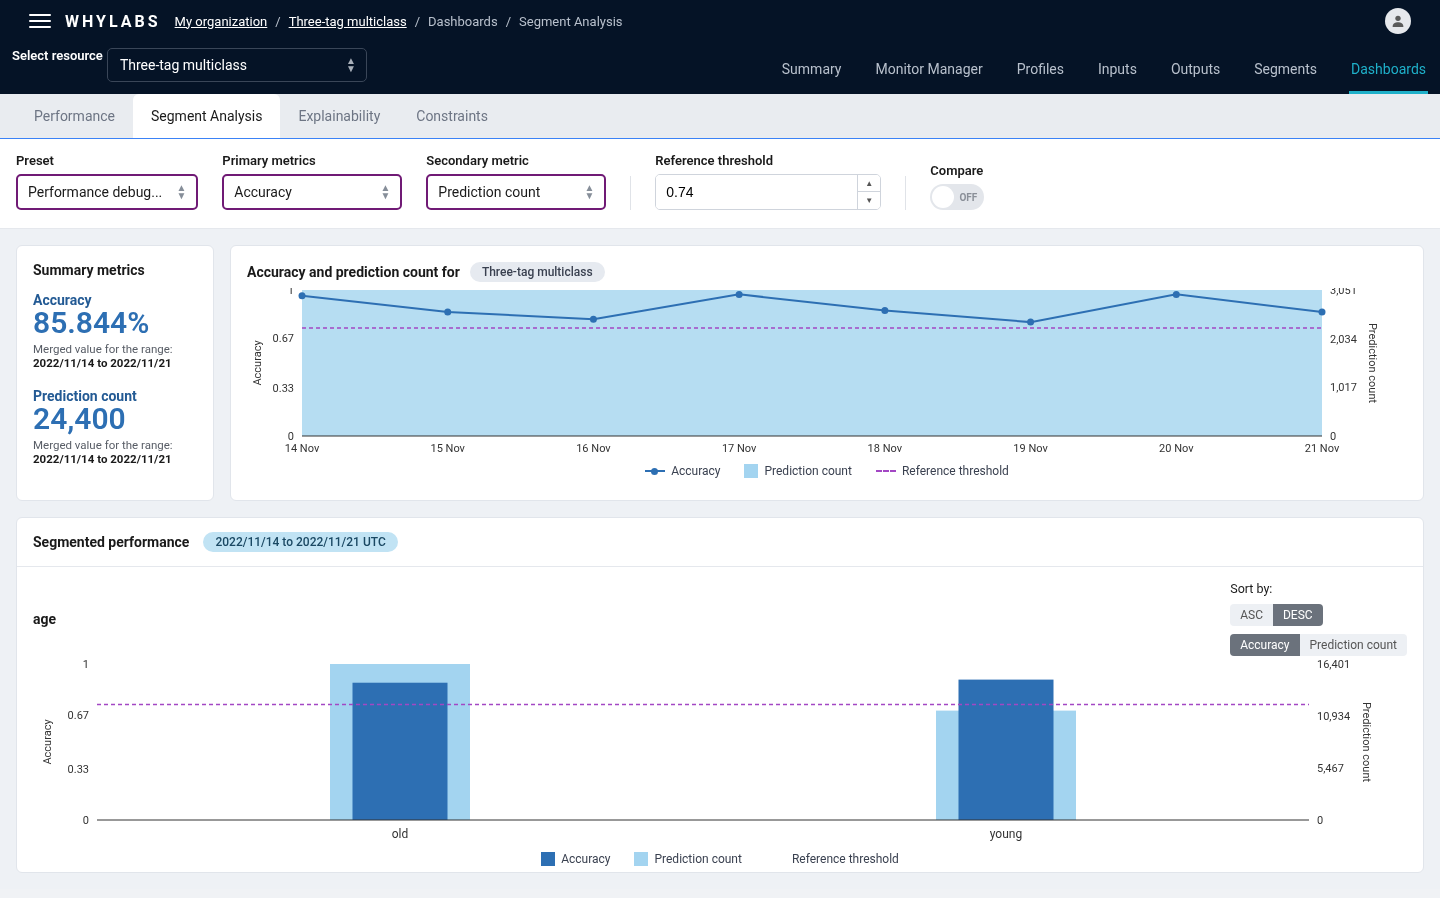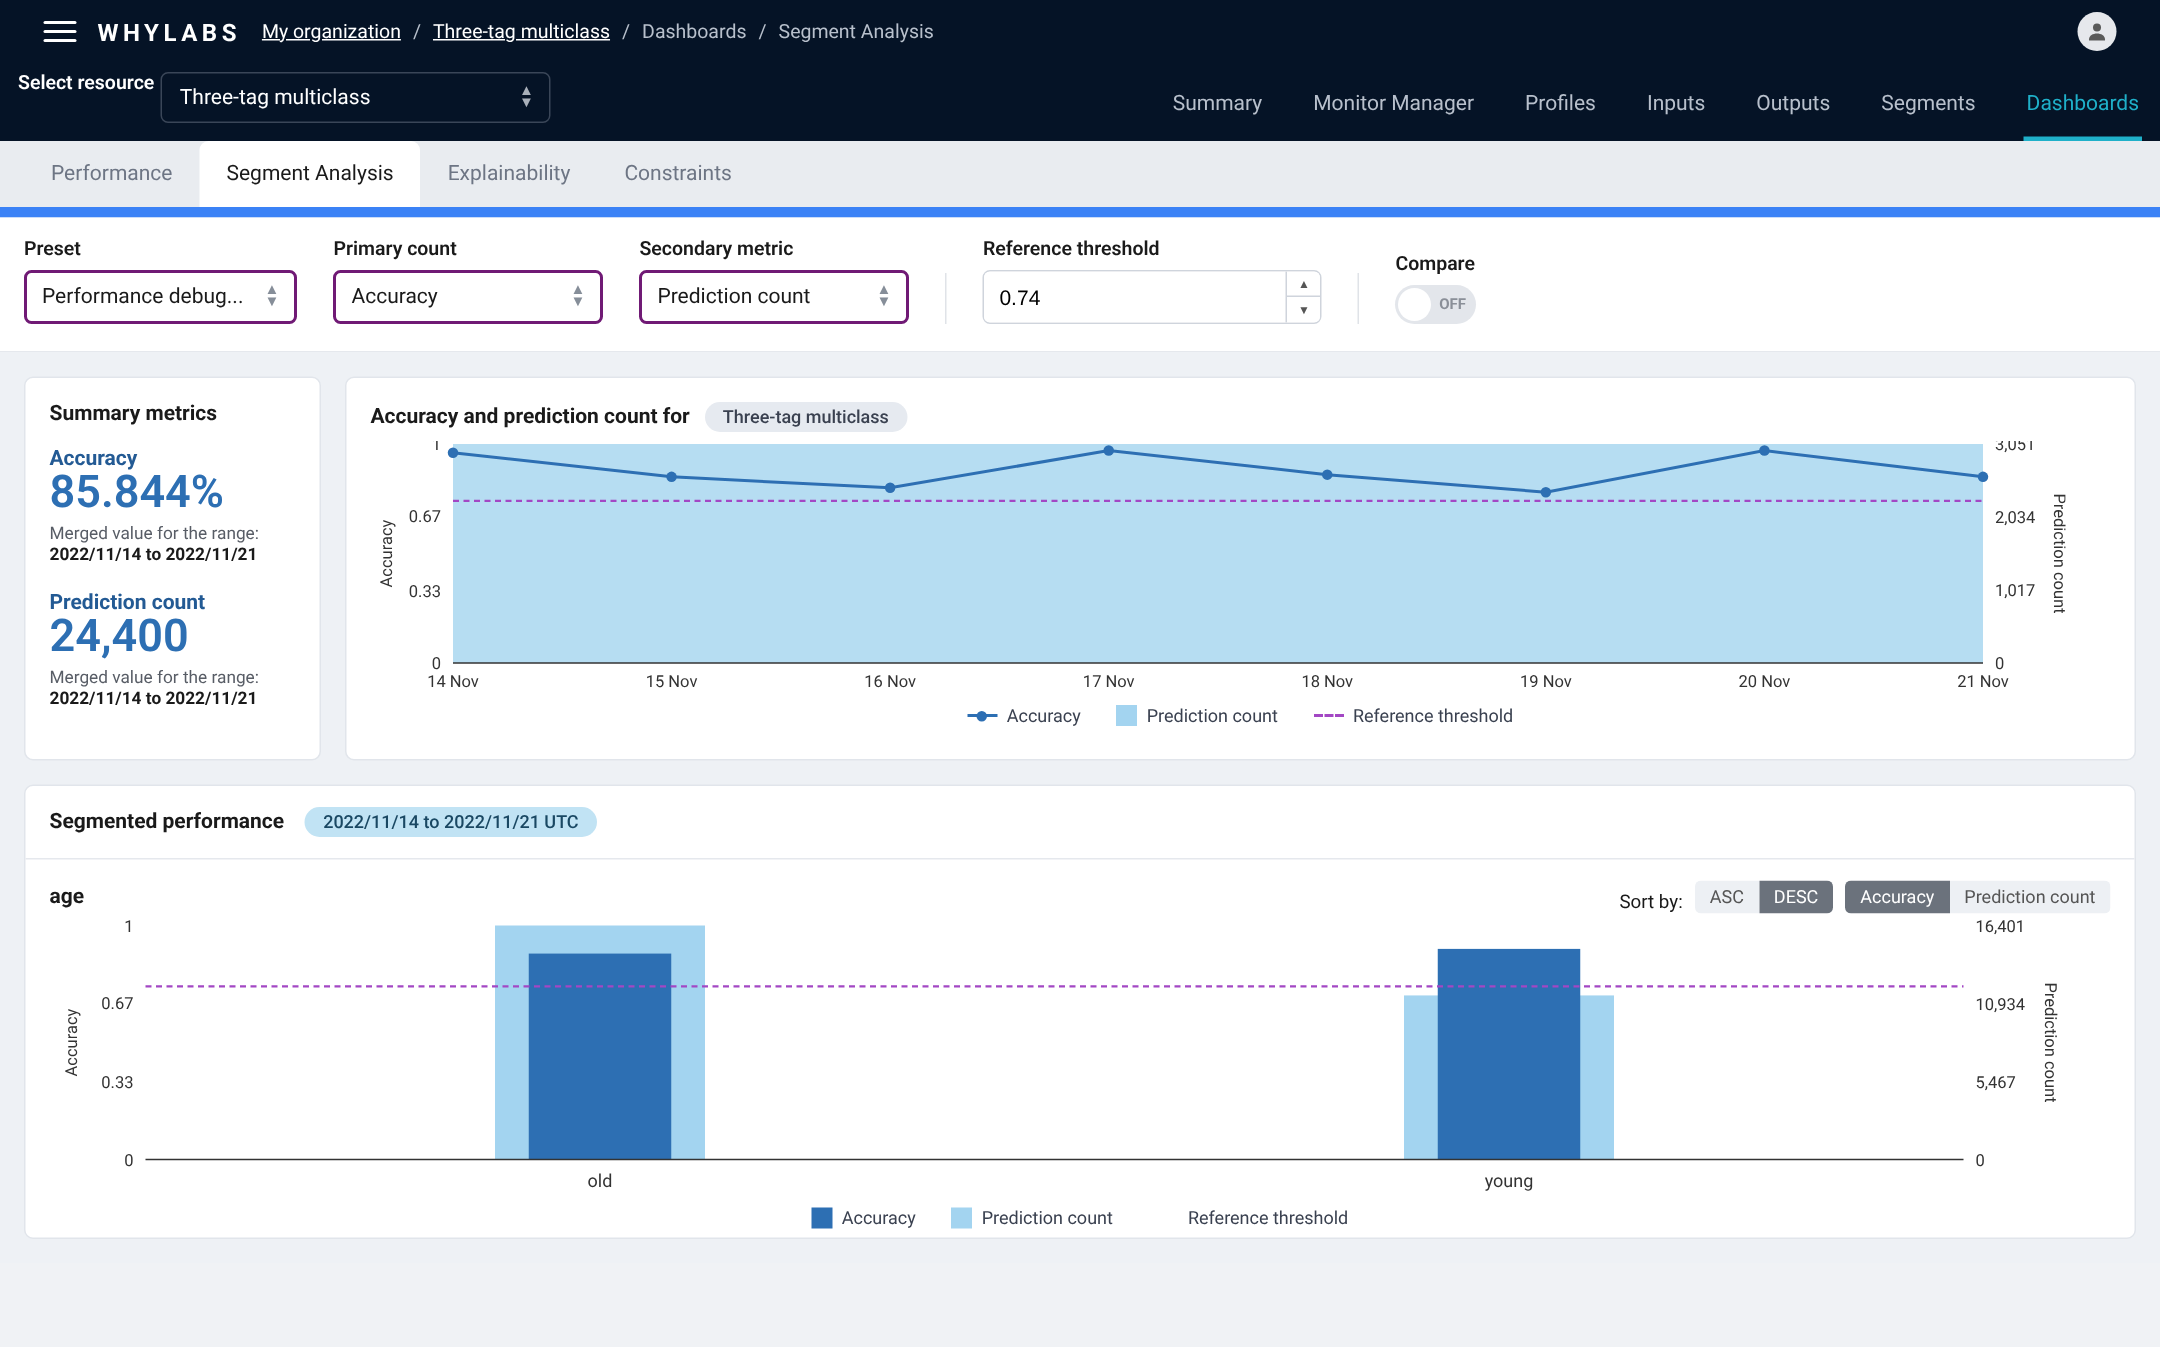--- a/index.html
+++ b/index.html
@@ -20,21 +20,21 @@
 .avatar svg { width: 16px; height: 16px; fill: #5a5a5a; }
 .topbar-row2 { display: flex; align-items: flex-end; padding: 6px 12px 0 12px; }
 .resource-block { display: flex; flex-direction: row; gap: 4px; padding-bottom: 12px; }
 .resource-label { font-size: 13px; font-weight: 600; }
 .dropdown { background: transparent; border: 1px solid #3a4658; color: #fff; padding: 8px 34px 8px 12px; border-radius: 5px; font-size: 14px; position: relative; min-width: 260px; cursor: pointer; }
 .dropdown .caret-pair { position: absolute; right: 10px; top: 50%; transform: translateY(-50%); font-size: 10px; line-height: 8px; color: #a9b0ba; }
 .mainnav { display: flex; gap: 30px; margin-left: auto; font-size: 14px; align-items: stretch; }
 .mainnav .navitem { color: #b8c0cc; padding: 10px 2px 14px; cursor: pointer; border-bottom: 3px solid transparent; }
 .mainnav .navitem.active { color: #1fb0c9; border-bottom-color: #1fb0c9; }
 
-.subtabs { display: flex; background: #e9ecf0; border-bottom: 7px solid #3b82f6; padding: 0 16px; }
+.subtabs { display: flex; background: #e9ecf0; border-bottom: 1px solid #3b82f6; padding: 0 16px; }
 .subtabs .tab { padding: 14px 18px; color: #6d7584; cursor: pointer; font-size: 14px; }
 .subtabs .tab.active { background: #fff; color: #1a1a1a; border-top-left-radius: 6px; border-top-right-radius: 6px; }
 
 .controls { display: flex; gap: 24px; padding: 14px 16px 18px; background: #fff; border-bottom: 1px solid #e5e8ed; align-items: flex-end; }
 .ctrl-group { display: flex; flex-direction: column; gap: 6px; }
 .ctrl-label { font-size: 13px; font-weight: 600; color: #1a1a1a; }
 .ctrl-dd { border: 2px solid #701a75; border-radius: 5px; padding: 8px 34px 8px 10px; font-size: 14px; position: relative; min-width: 180px; background: #fff; cursor: pointer; color: #1a1a1a; }
 .ctrl-dd .caret-pair { position: absolute; right: 10px; top: 50%; transform: translateY(-50%); font-size: 10px; line-height: 8px; color: #868e99; }
 .ctrl-num { display: flex; border: 1px solid #cfd4dc; border-radius: 5px; min-width: 170px; overflow: hidden; }
 .ctrl-num input { border: none; padding: 8px 10px; font-size: 14px; flex: 1; outline: none; }
@@ -69,21 +69,21 @@
 .swatch-box { width: 14px; height: 14px; background: #a3d4f0; }
 .swatch-dash { width: 20px; height: 0; border-top: 2px dashed #a347c4; }
 .swatch-solid { width: 14px; height: 14px; background: #2d6fb3; }
 
 .seg-card { margin-top: 16px; }
 .seg-header { display: flex; align-items: center; gap: 14px; padding: 14px 16px; border-bottom: 1px solid #e5e8ed; }
 .seg-title { font-weight: 700; font-size: 14px; }
 .seg-body { padding: 14px 16px 6px; }
 .seg-top { display: flex; align-items: center; }
 .seg-feature { font-weight: 700; font-size: 14px; }
-.seg-sort { margin-left: auto; display: flex; align-items: flex-end; gap: 8px; font-size: 12.5px; }
+.seg-sort { margin-left: auto; display: flex; align-items: flex-start; gap: 8px; font-size: 12.5px; flex-direction: column; }
 .pill-group { display: inline-flex; border-radius: 4px; overflow: hidden; }
 .pill { background: #edf0f4; color: #555; padding: 4px 10px; font-size: 12px; cursor: pointer; }
 .pill.active { background: #6b727c; color: #fff; }
 </style>
 </head>
 <body>
 
 <div class="topbar">
   <div class="topbar-row1">
     <div class="hamburger">
@@ -138,21 +138,21 @@
 
 <div class="controls">
   <div class="ctrl-group">
     <div class="ctrl-label">Preset</div>
     <div class="ctrl-dd">
       <span>Performance debug...</span>
       <span class="caret-pair">▲<br>▼</span>
     </div>
   </div>
   <div class="ctrl-group">
-    <div class="ctrl-label">Primary count</div>
+    <div class="ctrl-label">Primary metrics</div>
     <div class="ctrl-dd">
       <span>Accuracy</span>
       <span class="caret-pair">▲<br>▼</span>
     </div>
   </div>
   <div class="ctrl-group">
     <div class="ctrl-label">Secondary metric</div>
     <div class="ctrl-dd">
       <span>Prediction count</span>
       <span class="caret-pair">▲<br>▼</span>

